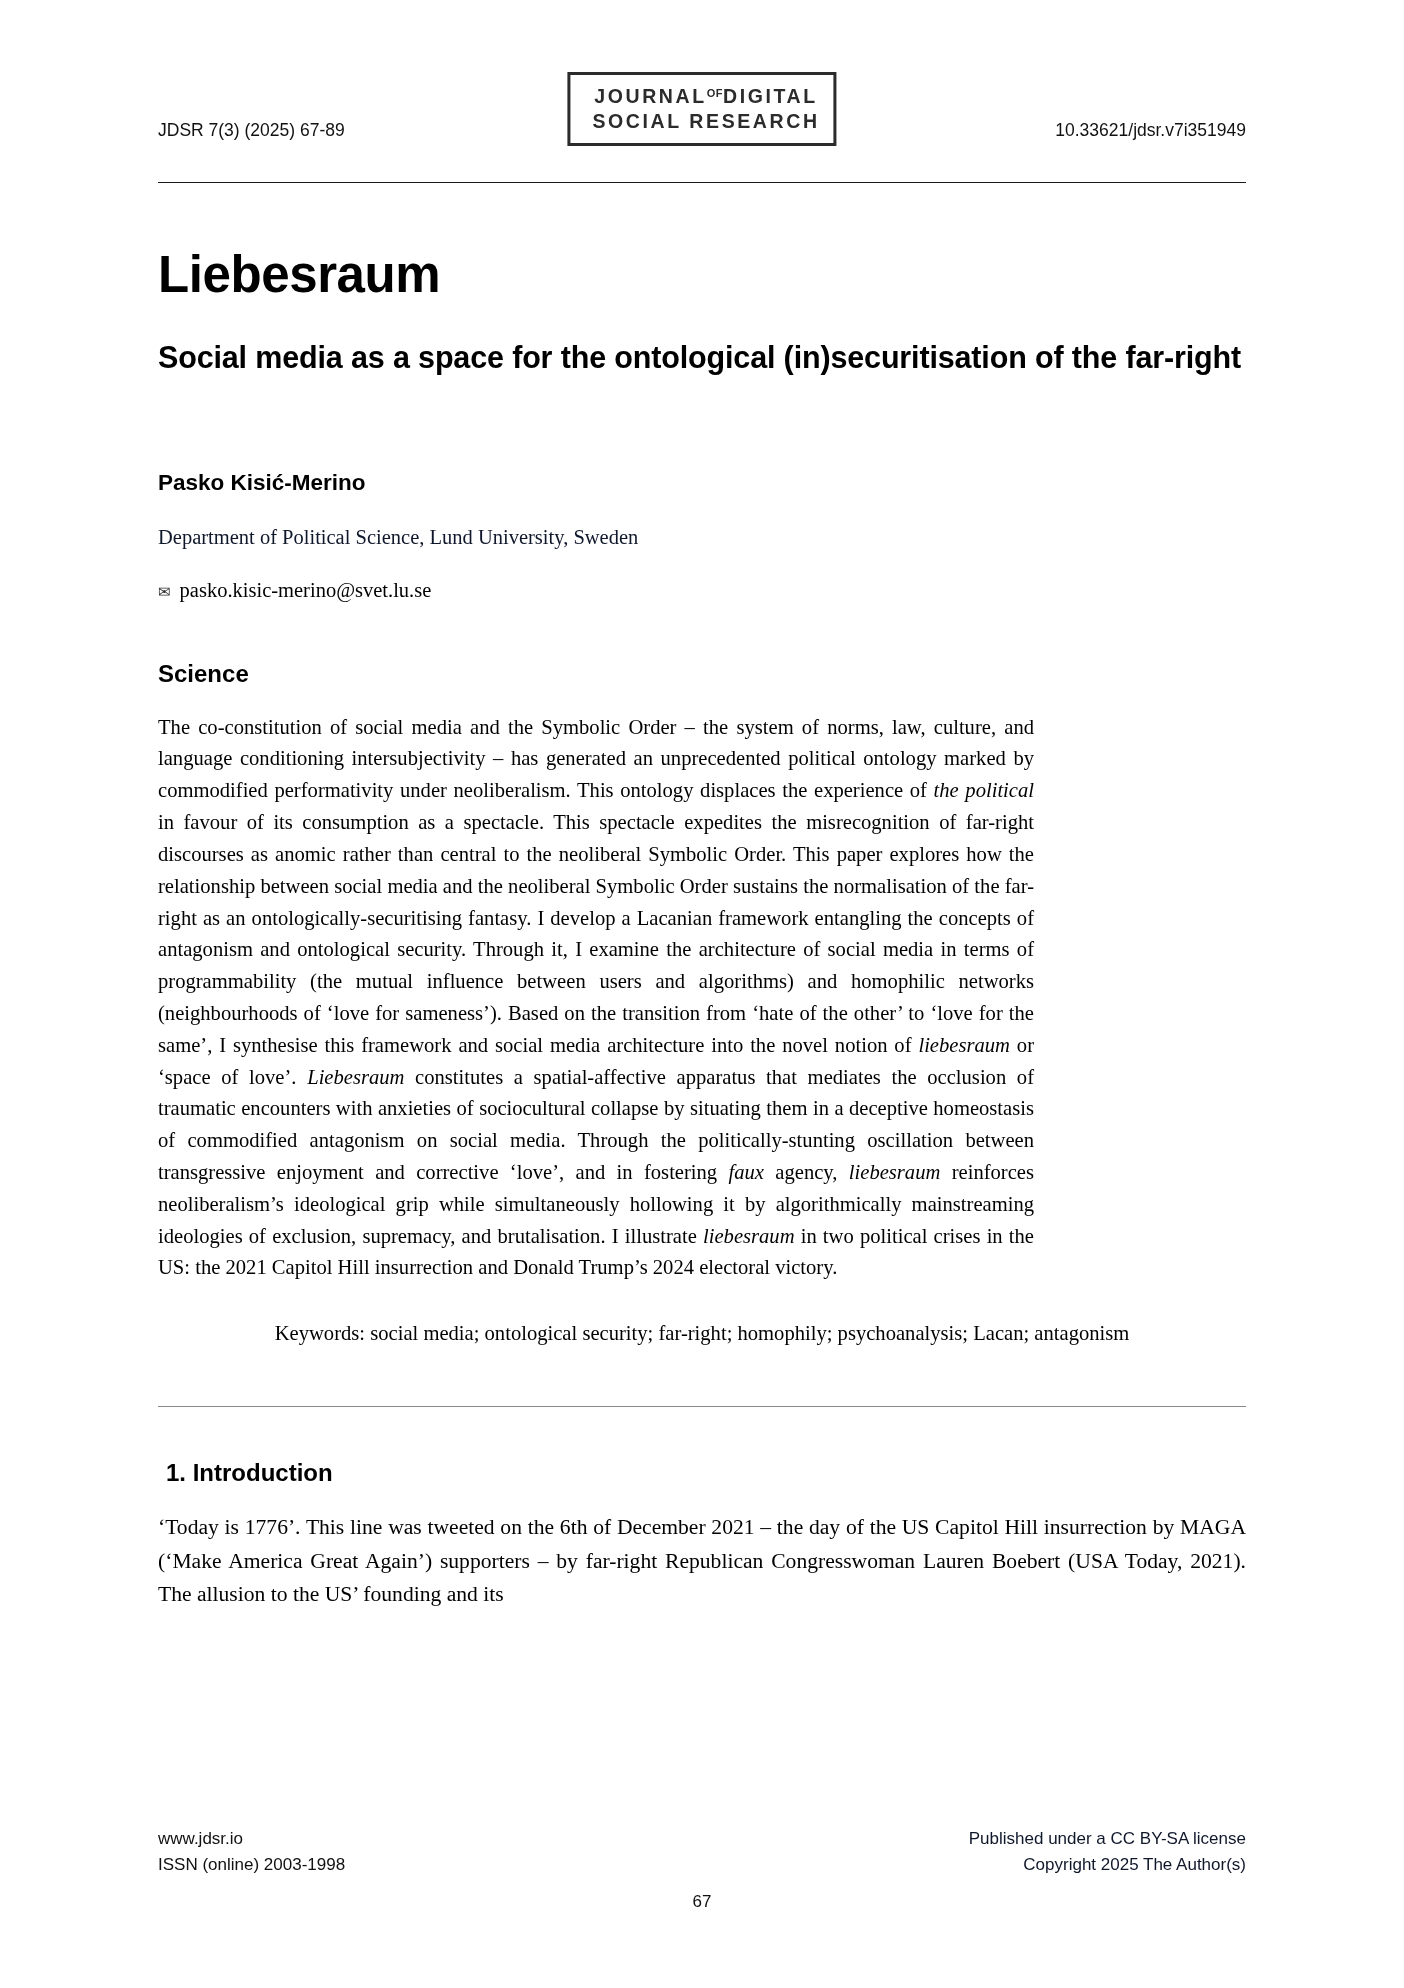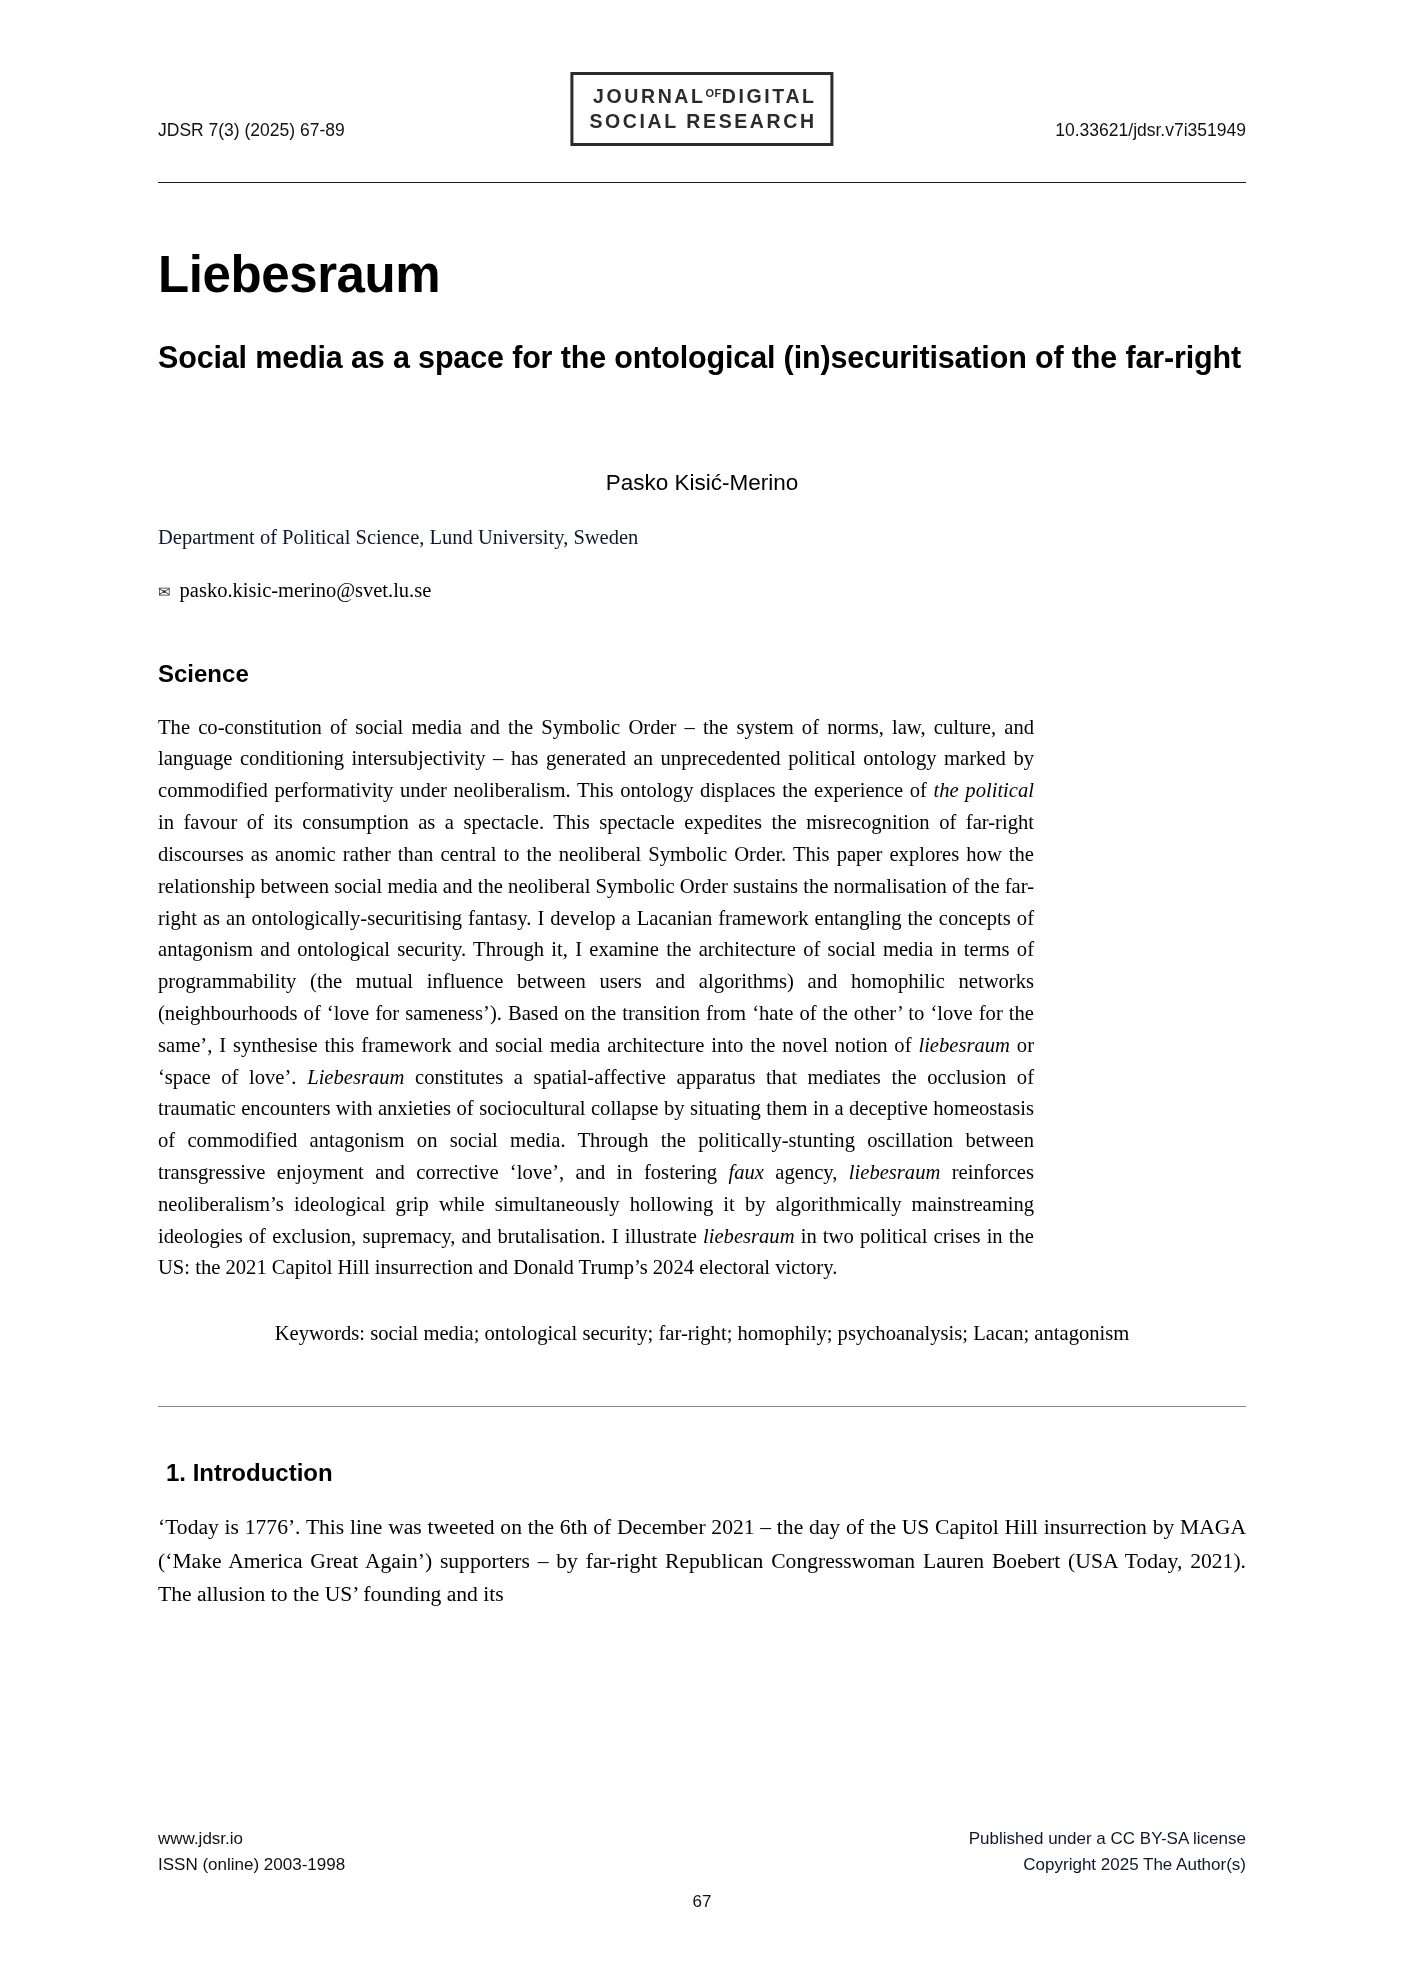--- a/index.html
+++ b/index.html
@@ -31,22 +31,22 @@
     top: 72px;
     width: 1088px;
     height: 96px;
   }
   .logo-box {
     position: absolute;
     left: 50%;
     transform: translateX(-50%);
     top: 0px;
     border: 3px solid #2b2b2b;
-    padding: 9px 14px 9px 16px;
-    text-align: right;
+    padding: 9px 14px 9px 22px;
+    text-align: center;
     line-height: 1.28;
   }
   .logo-line {
     font-family: "Liberation Sans", sans-serif;
     font-weight: bold;
     font-size: 19.5px;
     letter-spacing: 2.6px;
     color: #2b2b2b;
     white-space: nowrap;
   }
@@ -104,25 +104,24 @@
     font-size: 30.5px;
     line-height: 1.33;
     letter-spacing: -0.15px;
     margin: 0;
     width: 1092px;
     color: #000;
   }
 
   .author {
     font-family: "Liberation Sans", sans-serif;
-    font-weight: normal;
+    font-weight: bold;
     font-size: 22.5px;
     margin: 92px 0 0 0;
     color: #000;
-    text-align: center;
   }
   .affiliation {
     font-family: "Liberation Serif", serif;
     font-size: 20.5px;
     margin: 30px 0 0 0;
     color: #0f172a;
   }
   .email-row {
     display: flex;
     align-items: baseline;

